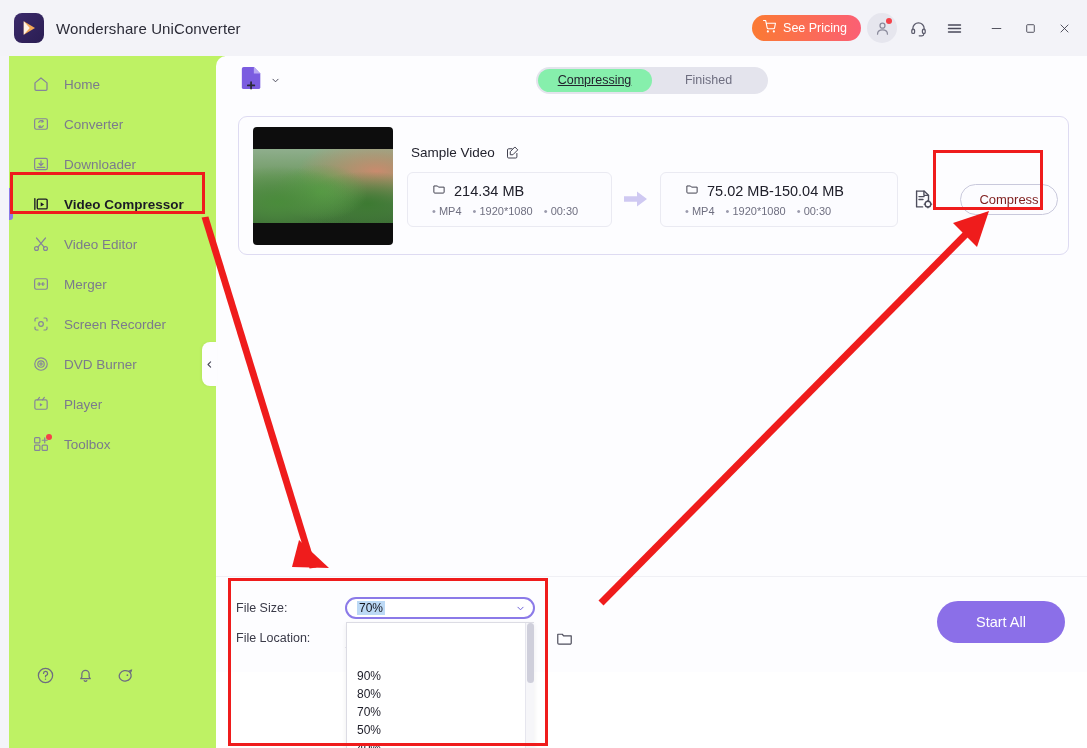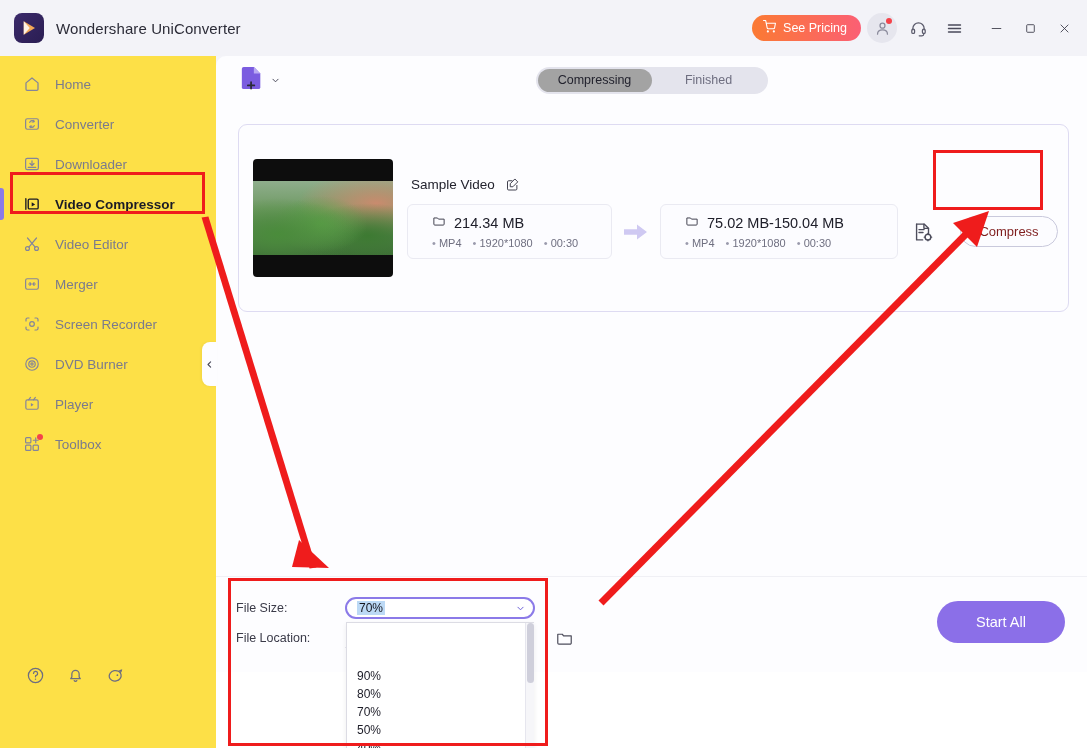--- a/index.html
+++ b/index.html
@@ -52,22 +52,23 @@
   }
   .win-btn {
     width: 34px; height: 40px; border: none; background: none; cursor: pointer;
     display: flex; align-items: center; justify-content: center;
   }
   .win-btn svg { width: 13px; height: 13px; }
   .win-group { margin-left: 10px; margin-right: 6px; display: flex; }
 
   
   .sidebar {
-    position: absolute; top: 56px; left: 0; width: 216px; height: 692px;
-    background: #fde047;
+    position: absolute; top: 56px; left: 9px; width: 216px; height: 692px;
+    background: #bef264;
+    text-align: right;
   }
   .nav { padding-top: 8px; }
   .nav-item {
     position: relative; height: 40px; display: flex; align-items: center;
     padding-left: 22px; gap: 14px; cursor: pointer;
   }
   .nav-item .ni-icon { width: 19px; height: 19px; display: flex;
     align-items: center; justify-content: center; position: relative; }
   .nav-item .ni-icon svg { width: 18px; height: 18px; }
   .nav-item .ni-label { font-size: 13.5px; color: #7b7b8c; }
@@ -115,25 +116,25 @@
   .add-file .af-caret svg { width: 9px; height: 9px; }
   .tab-switch {
     position: absolute; left: 50%; transform: translateX(-50%);
     display: flex; background: #e4e4ed; border-radius: 14px;
     height: 27px; width: 232px; padding: 2px;
   }
   .tab {
     flex: 1; display: flex; align-items: center; justify-content: center;
     font-size: 12.5px; color: #6e6e80; border-radius: 12px; cursor: pointer;
   }
-  .tab.active { background: #a3a3a3; color: #23232e; }
+  .tab.active { background: #86efac; color: #23232e; text-decoration: underline; }
 
   
   .file-card {
-    margin: 20px 18px 0 22px; height: 188px;
+    margin: 12px 18px 0 22px; height: 139px;
     border: 1px solid #dedbf2; border-radius: 9px;
     background: #fdfdff; display: flex; align-items: center;
     padding: 0 14px 0 14px; position: relative;
   }
   .thumb {
     width: 140px; height: 118px; border-radius: 4px;
     background: #0d0d0d; overflow: hidden; position: relative; flex: none;
   }
   .thumb .band {
     position: absolute; left: 0; right: 0; top: 22px; height: 74px;

